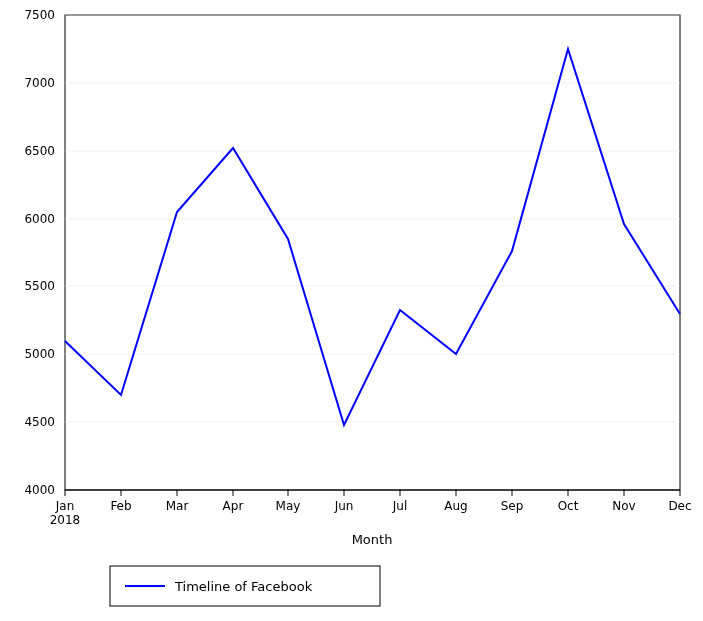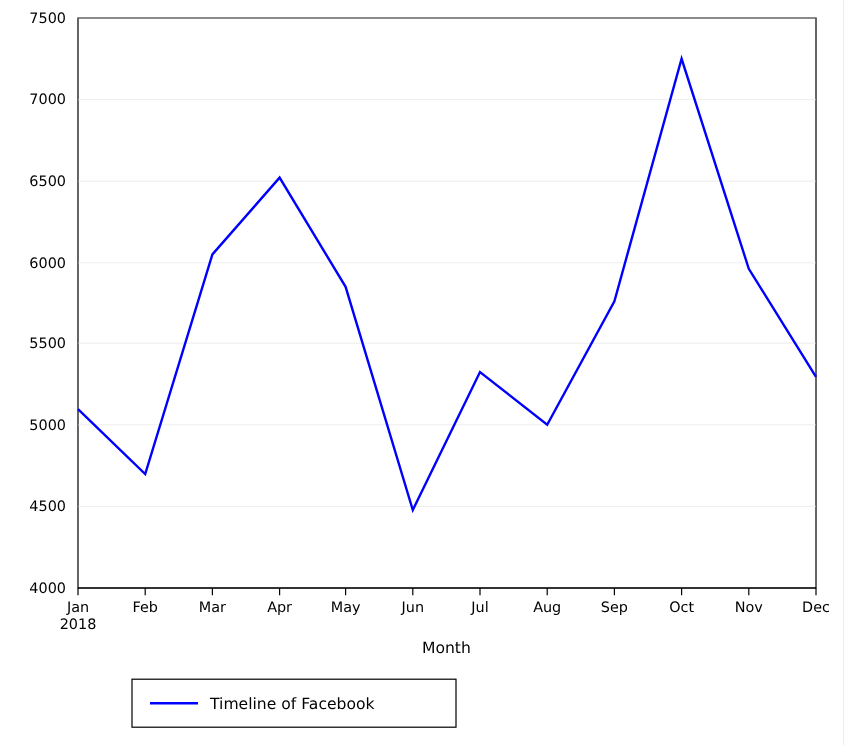--- a/index.html
+++ b/index.html
@@ -7,21 +7,21 @@
       background: #fff;
       font-family: 'DejaVu Sans', Arial, sans-serif;
       width: 703px;
       height: 621px;
       overflow: hidden;
     }
     .chart-container {
       width: 703px;
       height: 621px;
       position: relative;
-      background: #fca5a5;
+      background: #84cc16;
     }
     svg {
       width: 703px;
       height: 621px;
     }
     .axis-label {
       font-size: 13px;
       fill: #000;
     }
     .tick-label {

